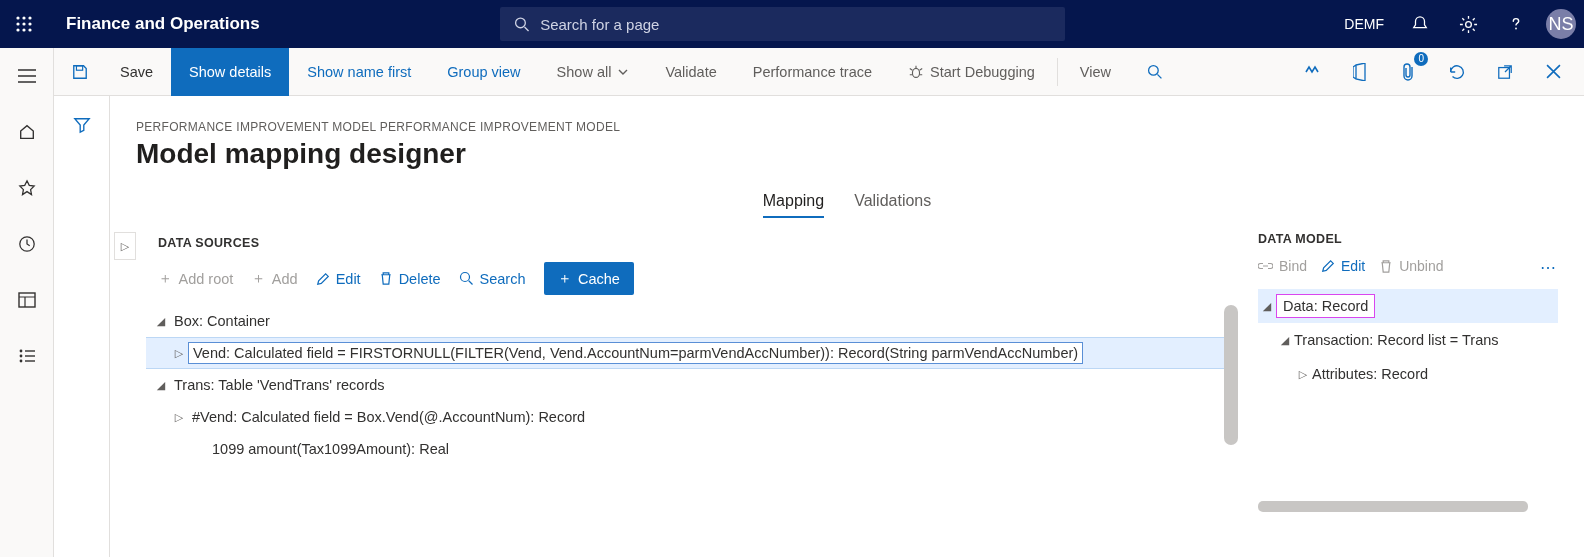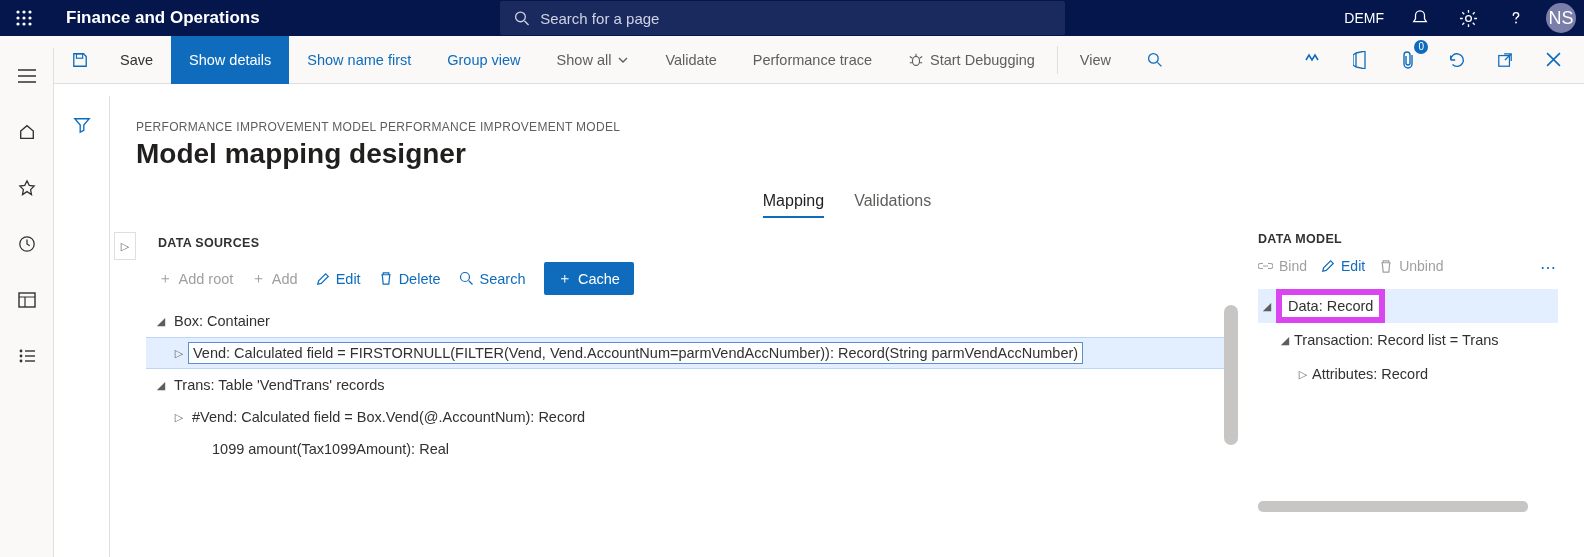--- a/index.html
+++ b/index.html
@@ -1,19 +1,19 @@
 <!DOCTYPE html>
 <html><head>
 <meta charset="utf-8">
 <style>
 * { margin: 0; padding: 0; box-sizing: border-box; font-family: "Segoe UI", Arial, sans-serif; }
 body { width: 1584px; height: 557px; background: #fff; overflow: hidden; font-size: 14px; color: #323130; }
 
 
-.topbar { height: 36px; background: #05164d; color: #fff; display: flex; align-items: center; }
+.topbar { height: 48px; background: #05164d; color: #fff; display: flex; align-items: center; }
 .waffle { width: 48px; height: 48px; display: flex; align-items: center; justify-content: center; cursor: pointer; }
 .app-title { font-size: 17px; font-weight: 600; padding-left: 18px; }
 .search-top { margin-left: auto; margin-right: auto; position: absolute; left: 500px; right: 520px; height: 34px; background: #1b2a5e; border-radius: 2px; display: flex; align-items: center; padding: 0 14px; color: #d0d0d0; width: 565px; }
 .search-top input { background: transparent; border: none; outline: none; color: #fef9c3; font-size: 15px; margin-left: 10px; width: 100%; }
 .search-top input::placeholder { color: #cfd3e4; }
 .top-right { margin-left: auto; display: flex; align-items: center; gap: 4px; padding-right: 8px; }
 .top-right .item { width: 44px; height: 48px; display: flex; align-items: center; justify-content: center; cursor: pointer; }
 .demf { font-size: 14px; padding: 0 10px; text-align: center; }
 .avatar { width: 30px; height: 30px; border-radius: 50%; background: #7a7ea8; color: #fff; display: flex; align-items: center; justify-content: center; font-size: 18px; margin-left: 4px; }
 
@@ -64,21 +64,21 @@
 .vscroll { position: absolute; right: -14px; top: 0; width: 14px; height: 140px; background: #c8c6c4; border-radius: 7px; }
 
 .dm-head { font-size: 12.5px; font-weight: 700; letter-spacing: 0.3px; }
 .dm-tools { display: flex; align-items: flex-start; gap: 14px; padding: 12px 0; font-size: 14px; }
 .dm-tools .tbtn.disabled { color: #a19f9d; }
 .dm-tools .more { color: #0f6cbd; font-size: 16px; letter-spacing: 2px; cursor: pointer; margin-left: auto; }
 .dm-tree { font-size: 14.5px; }
 .dm-node { display: flex; align-items: center; height: 34px; }
 .dm-node .caret { width: 18px; color: #605e5c; font-size: 11px; text-align: center; }
 .dm-node.sel { background: #e3efff; }
-.dm-node.sel .lbl { border: 6px solid #d946ef; padding: 3px 6px; background: #fff; }
+.dm-node.sel .lbl { border: 1px solid #d946ef; padding: 3px 6px; background: #fff; }
 .dm-hscroll { height: 11px; background: #c8c6c4; border-radius: 5px; margin-top: 110px; width: 270px; }
 
 .splitter { width: 12px; display: flex; align-items: flex-start; justify-content: center; padding-top: 110px; color: #888; cursor: col-resize; font-size: 13px; }
 
 svg { display: block; }
 </style>
 </head>
 <body>
 
 <div class="topbar">

